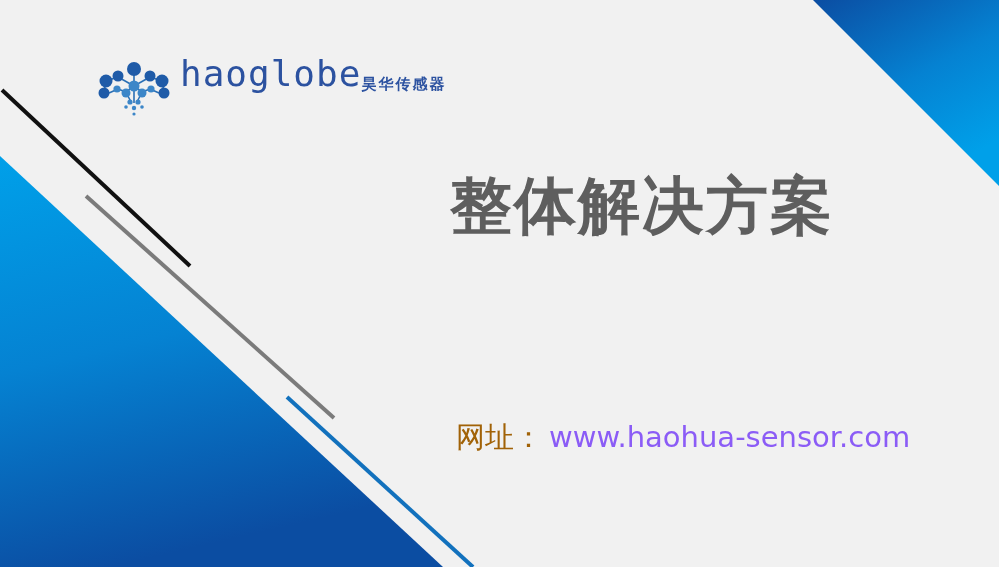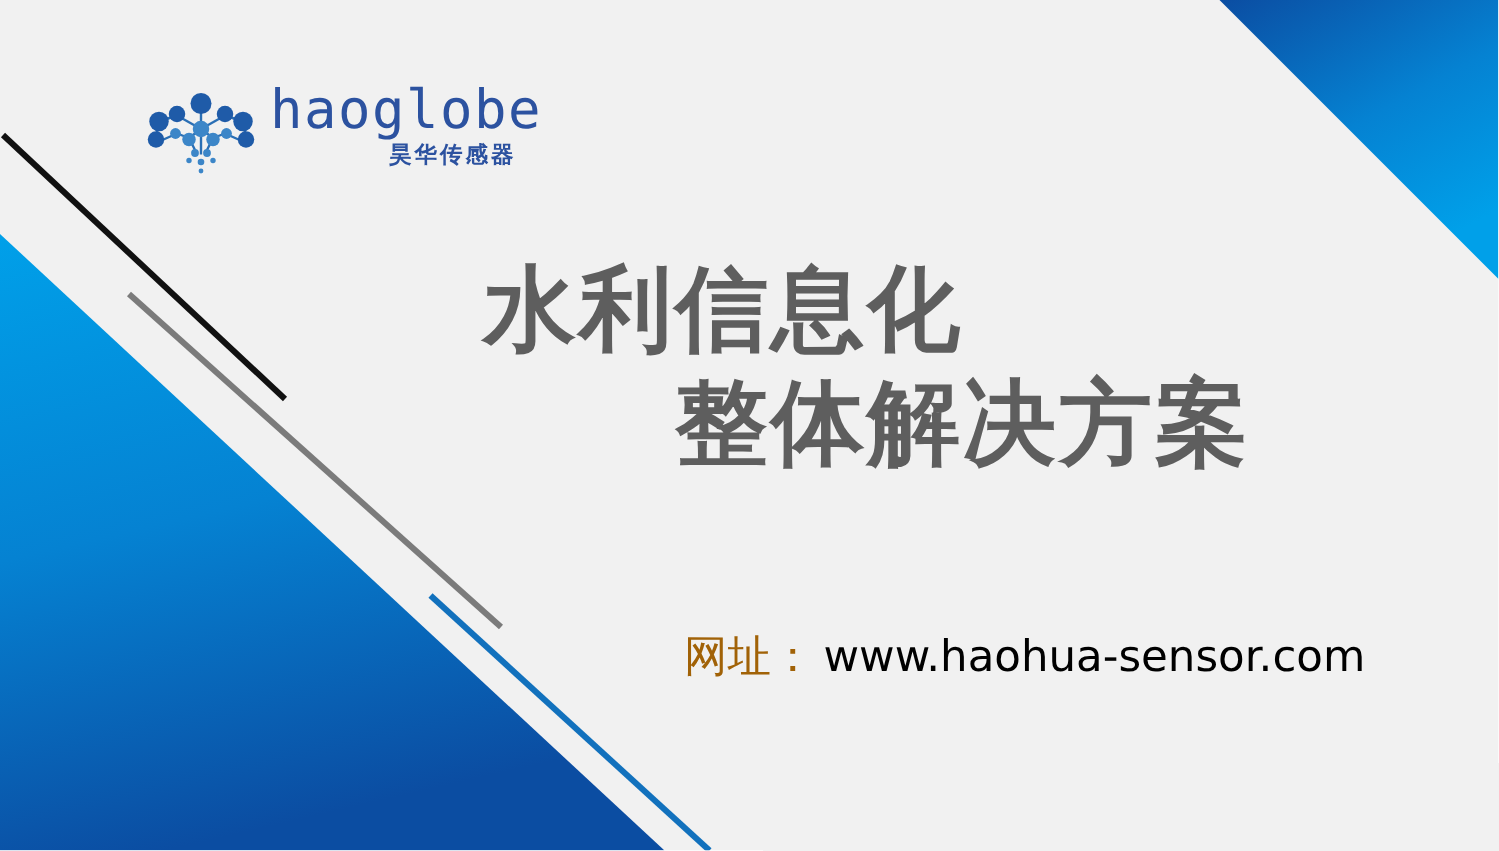--- a/index.html
+++ b/index.html
@@ -36,21 +36,21 @@
   }
   .logo-mark {
     width: 76px;
     height: 60px;
     flex: 0 0 auto;
     margin-top: 4px;
   }
   .logo-text-wrap {
     margin-left: 8px;
     display: flex;
-    flex-direction: column;
+    flex-direction: row;
     align-items: flex-end;
   }
   .logo-wordmark {
     font-family: "DejaVu Sans Mono", "Liberation Mono", monospace;
     font-size: 36px;
     line-height: 38px;
     font-weight: 400;
     letter-spacing: 1px;
     color: #2c52a0;
   }
@@ -95,21 +95,21 @@
   }
   .url-label {
     font-family: "DejaVu Sans", "Liberation Sans", sans-serif;
     font-size: 29px;
     color: #a16207;
     letter-spacing: 0px;
   }
   .url-value {
     font-family: "DejaVu Sans", "Liberation Sans", sans-serif;
     font-size: 29px;
-    color: #000000;
+    color: #8b5cf6;
     margin-left: 6px;
     letter-spacing: 0px;
   }
 </style>
 </head>
 <body>
 
 <div id="slide">
 
   <svg class="shape-layer" viewBox="0 0 999 567" width="999" height="567">
@@ -180,21 +180,20 @@
         <circle cx="38" cy="55" r="1.6"></circle>
       </g>
     </svg>
     <div class="logo-text-wrap">
       <div class="logo-wordmark">haoglobe</div>
       <div class="logo-sub">昊华传感器</div>
     </div>
   </div>
 
   <div class="title-block">
-    <div class="title-line title-line-1">水利信息化</div>
     <div class="title-line title-line-2">整体解决方案</div>
   </div>
 
   <div class="url-block">
     <span class="url-label">网址：</span>
     <span class="url-value">www.haohua-sensor.com</span>
   </div>
 
 </div>
 

